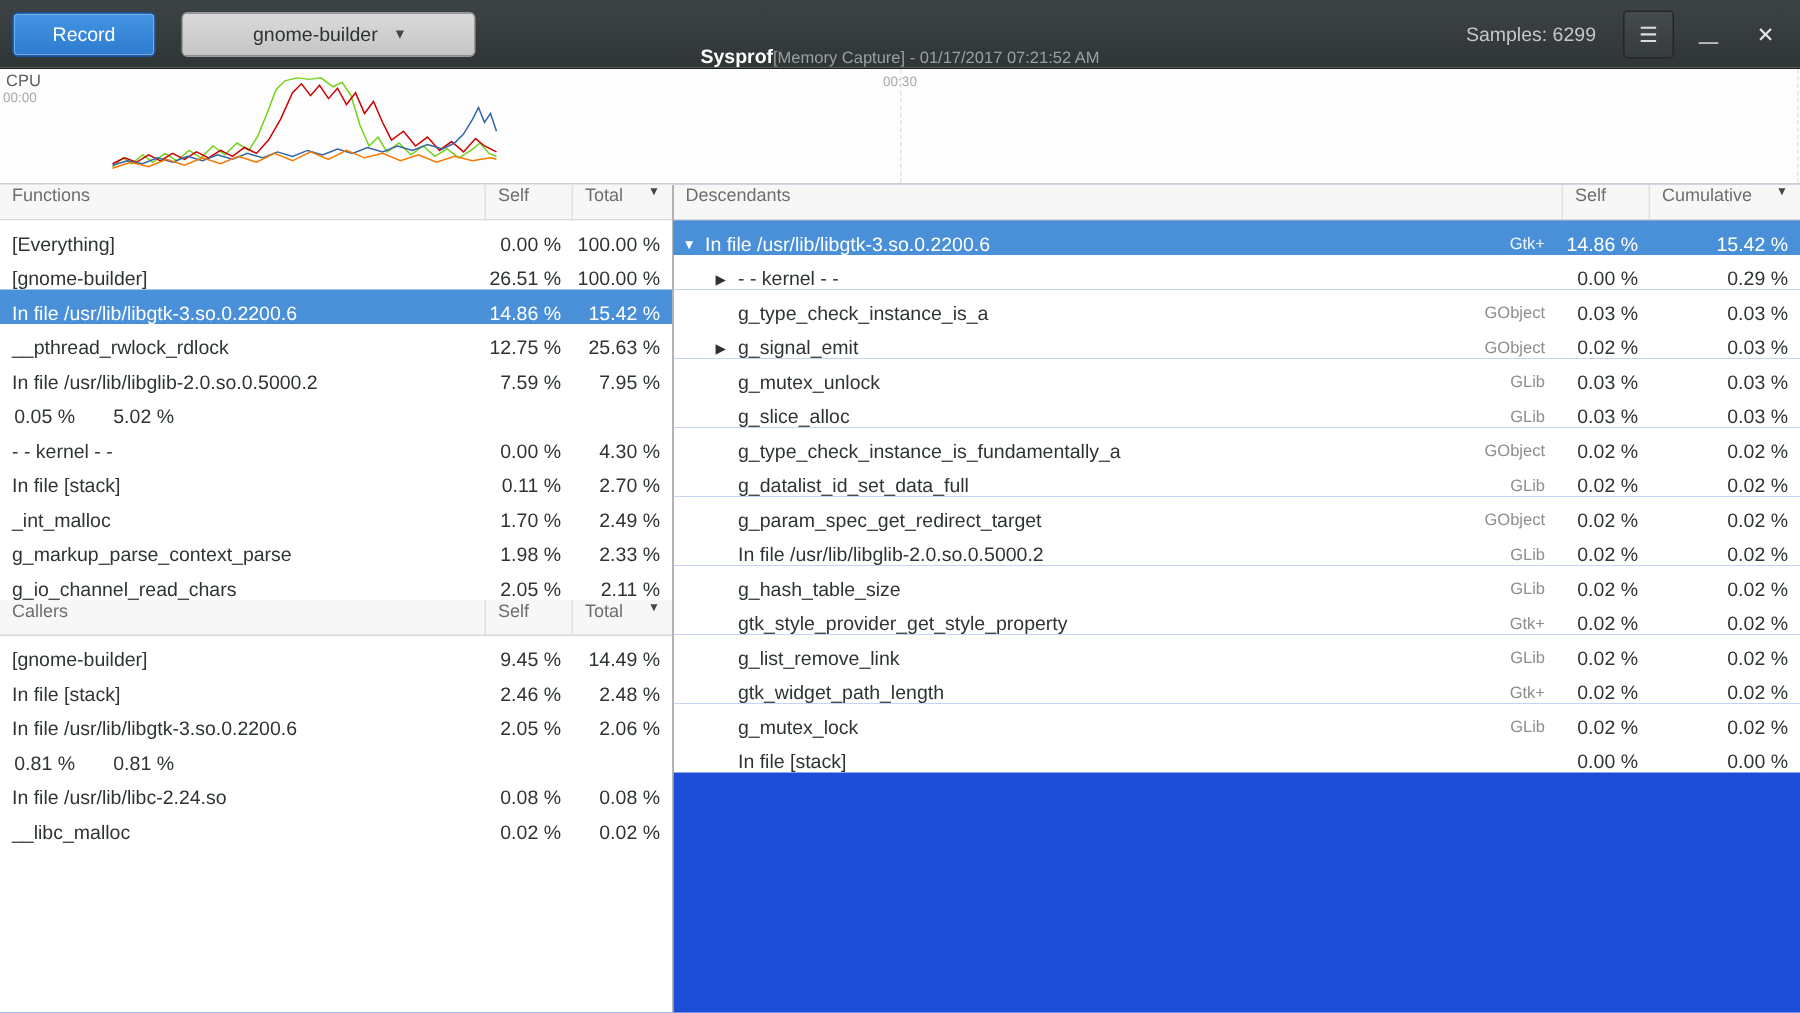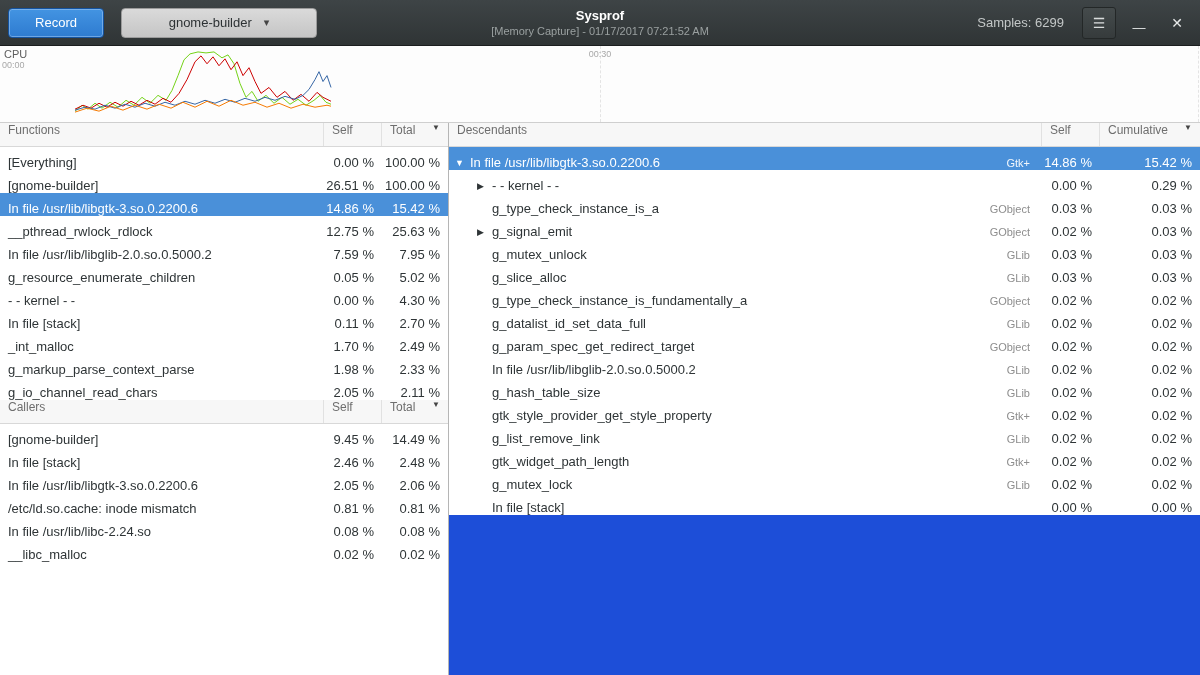--- a/index.html
+++ b/index.html
@@ -5,21 +5,21 @@
   *{box-sizing:border-box;margin:0;padding:0}
   html,body{width:1200px;height:675px;overflow:hidden}
   body{font-family:"Liberation Sans",sans-serif;font-size:13px;color:#2e3436;background:#fff}
   .window{width:1200px;height:675px;display:flex;flex-direction:column}
 
   
   .headerbar{height:46px;flex:0 0 auto;background:linear-gradient(#3e4446,#2f3435);border-bottom:1px solid #1b1e1f;display:flex;align-items:center;padding:0 8px;position:relative}
   .btn-record{width:96px;height:30px;border-radius:4px;background:linear-gradient(#4394e2,#2e7bd0);border:1px solid #15539e;box-shadow:inset 0 0 0 1px rgba(160,200,245,.55);color:#fff;font-family:inherit;font-size:13px;cursor:pointer}
   .combo{margin-left:17px;width:196px;height:30px;border-radius:4px;background:linear-gradient(#dadada,#c5c5c5);border:1px solid #9b9b9b;color:#2d3234;display:flex;align-items:center;justify-content:center;gap:12px;cursor:pointer}
   .combo .chev{font-size:11px;color:#454545}
-  .title-box{position:absolute;left:0;right:0;top:0;height:100%;display:flex;flex-direction:column;align-items:center;justify-content:center;pointer-events:none}
+  .title-box{position:absolute;left:0;right:0;top:0;height:100%;display:flex;flex-direction:row;align-items:flex-end;justify-content:center;pointer-events:none}
   .title{color:#ffffff;font-weight:bold;font-size:13px}
   .subtitle{color:#9aa0a0;font-size:11px;margin-top:2px}
   .header-right{margin-left:auto;display:flex;align-items:center;z-index:1}
   .samples{color:#c3c7c7;font-size:13px;margin-right:18px}
   .menu-btn{width:34px;height:32px;border-radius:3px;background:linear-gradient(#454b4c,#363b3c);border:1px solid #232727;color:#d9dcdc;font-size:14px;display:flex;align-items:center;justify-content:center;cursor:pointer}
   .win-btn{width:30px;height:32px;background:none;border:none;color:#e8eaea;font-size:14px;cursor:pointer;margin-left:8px;font-family:inherit}
   .win-btn.min{font-size:13px;padding-top:10px}
 
   
   .graph{height:77px;flex:0 0 auto;position:relative;background:#fdfdfd;border-bottom:1px solid #cfcfcf}
@@ -145,21 +145,20 @@
             <div class="cell cname">__pthread_rwlock_rdlock</div>
             <div class="cell cnum">12.75 %</div>
             <div class="cell ctot">25.63 %</div>
           </div>
           <div class="trow">
             <div class="cell cname">In file /usr/lib/libglib-2.0.so.0.5000.2</div>
             <div class="cell cnum">7.59 %</div>
             <div class="cell ctot">7.95 %</div>
           </div>
           <div class="trow">
-            <div class="cell cname">g_resource_enumerate_children</div>
             <div class="cell cnum">0.05 %</div>
             <div class="cell ctot">5.02 %</div>
           </div>
           <div class="trow">
             <div class="cell cname">- - kernel - -</div>
             <div class="cell cnum">0.00 %</div>
             <div class="cell ctot">4.30 %</div>
           </div>
           <div class="trow">
             <div class="cell cname">In file [stack]</div>
@@ -205,21 +204,20 @@
             <div class="cell cname">In file [stack]</div>
             <div class="cell cnum">2.46 %</div>
             <div class="cell ctot">2.48 %</div>
           </div>
           <div class="trow">
             <div class="cell cname">In file /usr/lib/libgtk-3.so.0.2200.6</div>
             <div class="cell cnum">2.05 %</div>
             <div class="cell ctot">2.06 %</div>
           </div>
           <div class="trow">
-            <div class="cell cname">/etc/ld.so.cache: inode mismatch</div>
             <div class="cell cnum">0.81 %</div>
             <div class="cell ctot">0.81 %</div>
           </div>
           <div class="trow">
             <div class="cell cname">In file /usr/lib/libc-2.24.so</div>
             <div class="cell cnum">0.08 %</div>
             <div class="cell ctot">0.08 %</div>
           </div>
           <div class="trow">
             <div class="cell cname">__libc_malloc</div>

